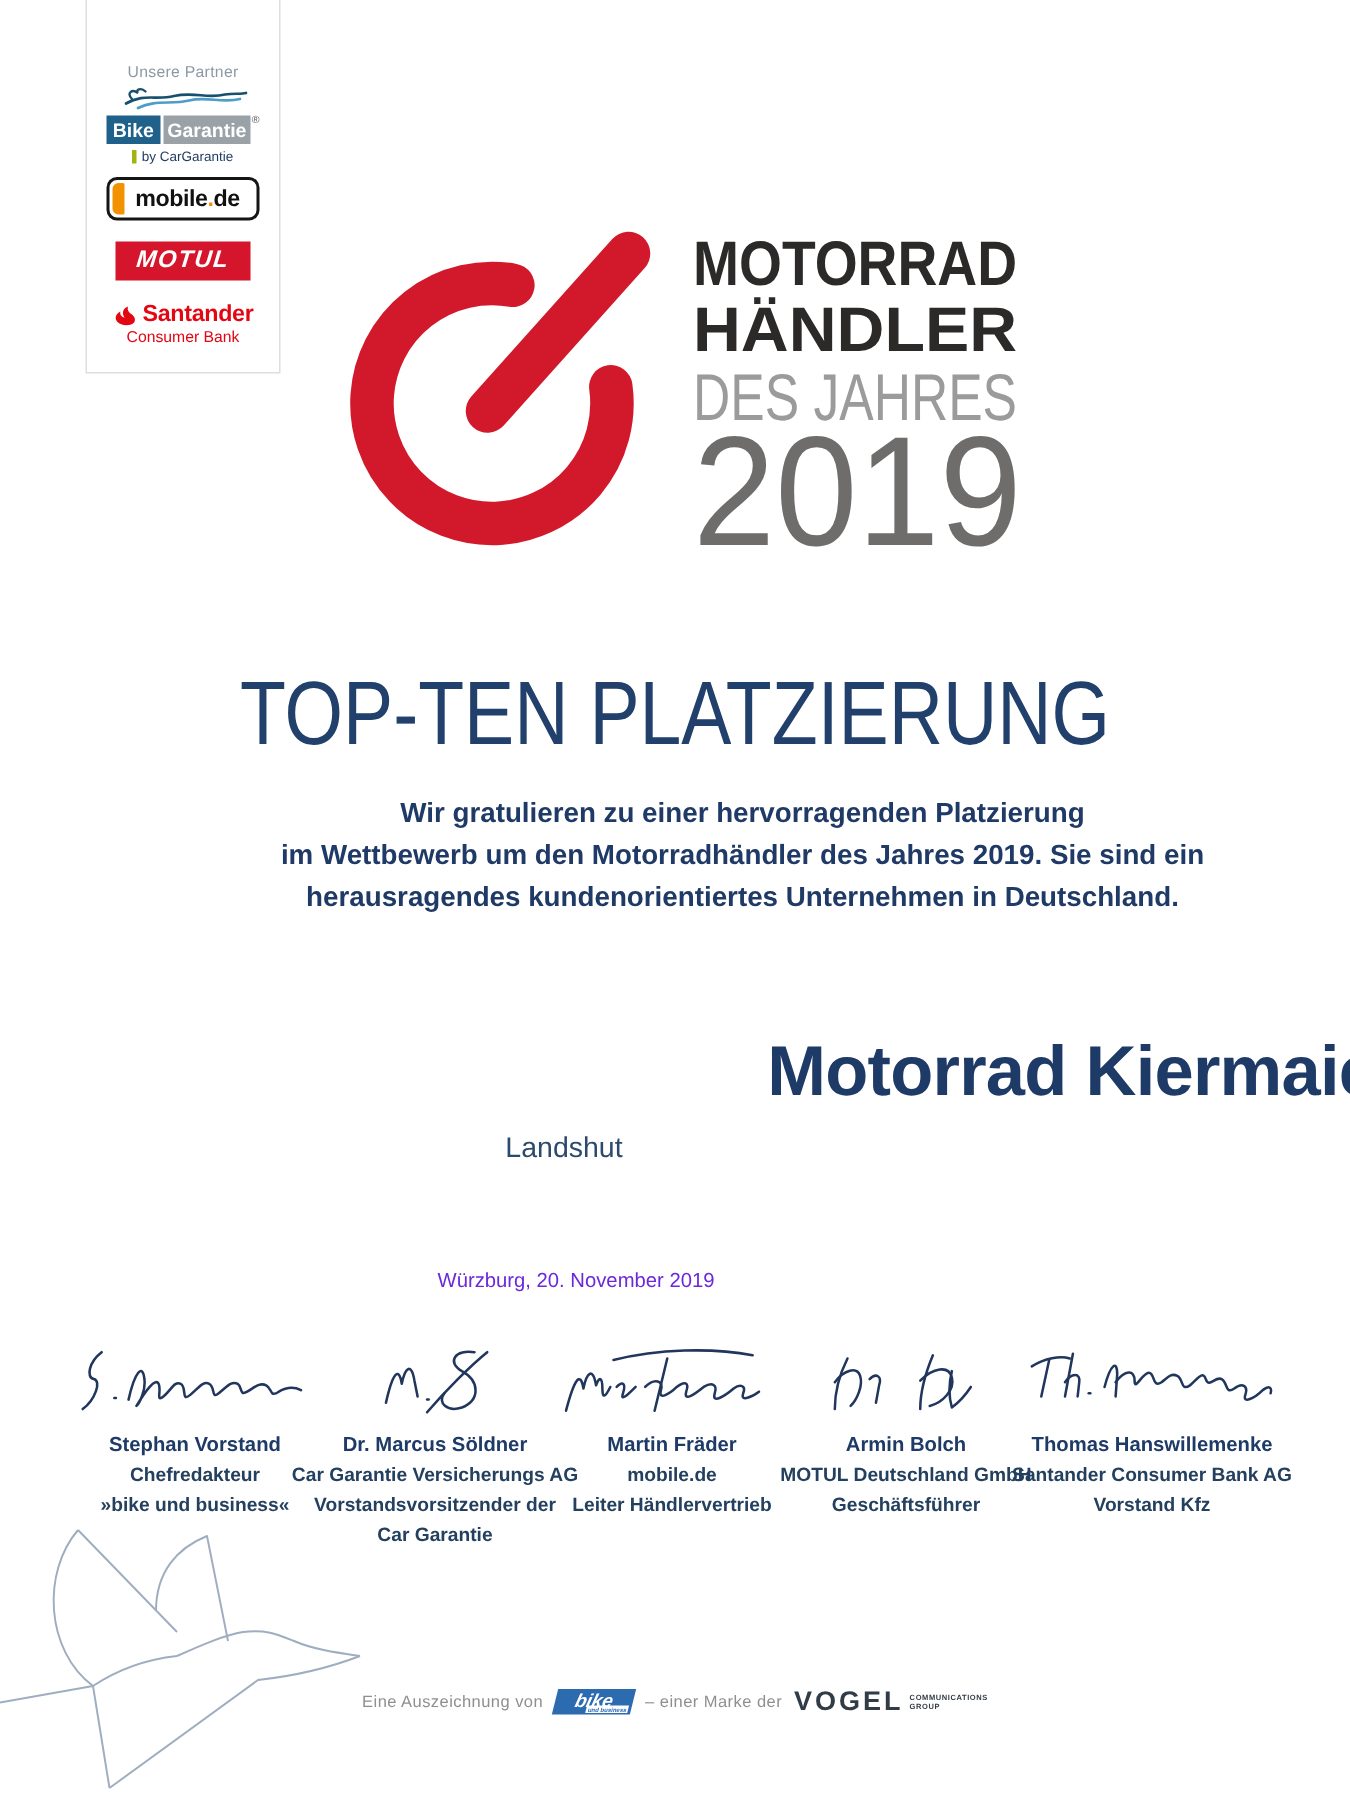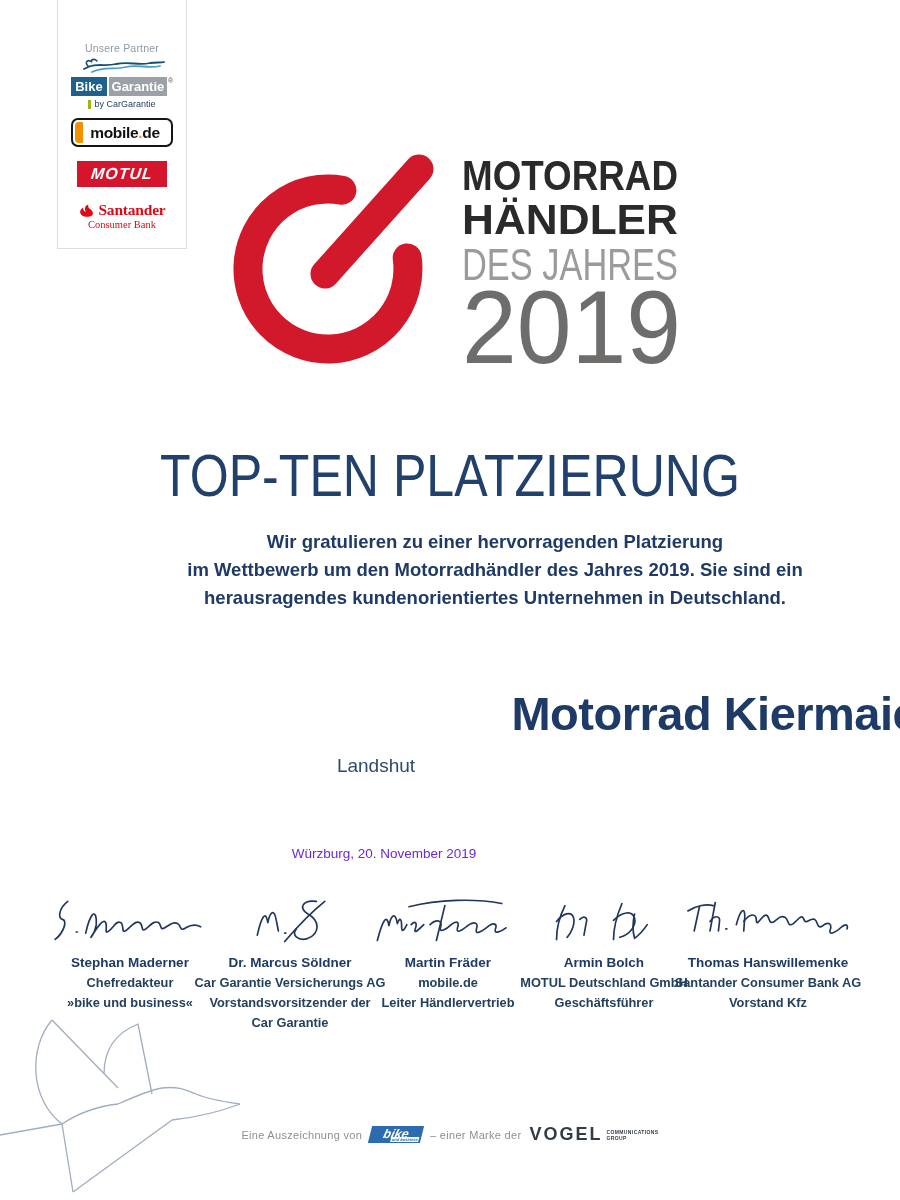--- a/index.html
+++ b/index.html
@@ -27,21 +27,21 @@
   #mobile-box{position:relative;width:98px;height:25px;border:2px solid #151515;border-radius:7px;
               display:flex;align-items:center;justify-content:center;background:#fff;}
   #mobile-bar{position:absolute;left:2px;top:2px;bottom:2px;width:8px;background:#f39200;
               border-radius:4px 1px 1px 4px;}
   #mobile-text{font-size:15.5px;font-weight:700;color:#111;margin-left:6px;letter-spacing:-.3px;}
   #mobile-text .dot{color:#f39200;}
   #motul-logo{top:163px;}
   #motul-box{width:90px;height:26px;background:#d5152c;display:flex;align-items:center;justify-content:center;}
   #motul-text{color:#fff;font-weight:700;font-style:italic;font-size:16px;letter-spacing:1px;
               transform:skewX(-6deg);}
-  #santander-logo{top:203px;flex-direction:column;align-items:center;font-family:Liberation Serif, serif;}
+  #santander-logo{top:203px;flex-direction:column;align-items:center;}
   #santander-row{display:flex;align-items:center;gap:3px;}
   #santander-name{color:#e30613;font-weight:700;font-size:15.5px;letter-spacing:-.2px;}
   #santander-sub{color:#e30613;font-size:10.5px;margin-top:0px;text-align:center;}
 
   
   #power-svg{left:228px;top:152px;}
   #wordmark-svg{left:462px;top:150px;}
 
   
   #title-svg{left:0px;top:438px;}
@@ -150,21 +150,21 @@
   <div id="dealer-city" class="abs">Landshut</div>
 
   <div id="date-line" class="abs">Würzburg, 20. November 2019</div>
 
   <div class="sig-col" style="left:30px;">
     <svg class="sig-svg" width="170" height="58" viewBox="0 0 150 55">
       <path d="M16 8 C8 14 6 24 11 25 C16 26 12 38 4 44"></path>
       <path d="M24 37 l1 0"></path>
       <path d="M33 38 C37 20 42 15 43 25 C44 32 40 40 38 42 C44 32 50 24 52 28 C54 32 50 40 55 36 C60 32 62 26 66 28 C70 30 66 40 72 35 C77 31 80 26 84 28 C88 30 85 38 90 34 C95 30 98 26 102 28 C105 30 103 36 108 33 C113 30 116 27 120 29 C124 31 122 37 128 33 C133 30 138 30 142 32"></path>
     </svg>
-    <div class="sig-name">Stephan Maderner</div>
+    <div class="sig-name">Stephan Vorstand</div>
     <div class="sig-role">Chefredakteur
 »bike und business«</div>
   </div>
 
   <div class="sig-col" style="left:190px;">
     <svg class="sig-svg" width="170" height="58" viewBox="0 0 150 55">
       <path d="M44 40 C48 22 52 16 54 28 C56 18 60 14 62 26 L64 36"></path>
       <path d="M70 38 l1 0"></path>
       <path d="M100 8 C88 6 82 14 92 20 C103 26 104 38 92 43 C83 46 76 40 81 34"></path>
       <path d="M70 46 C82 32 98 16 108 8"></path>

